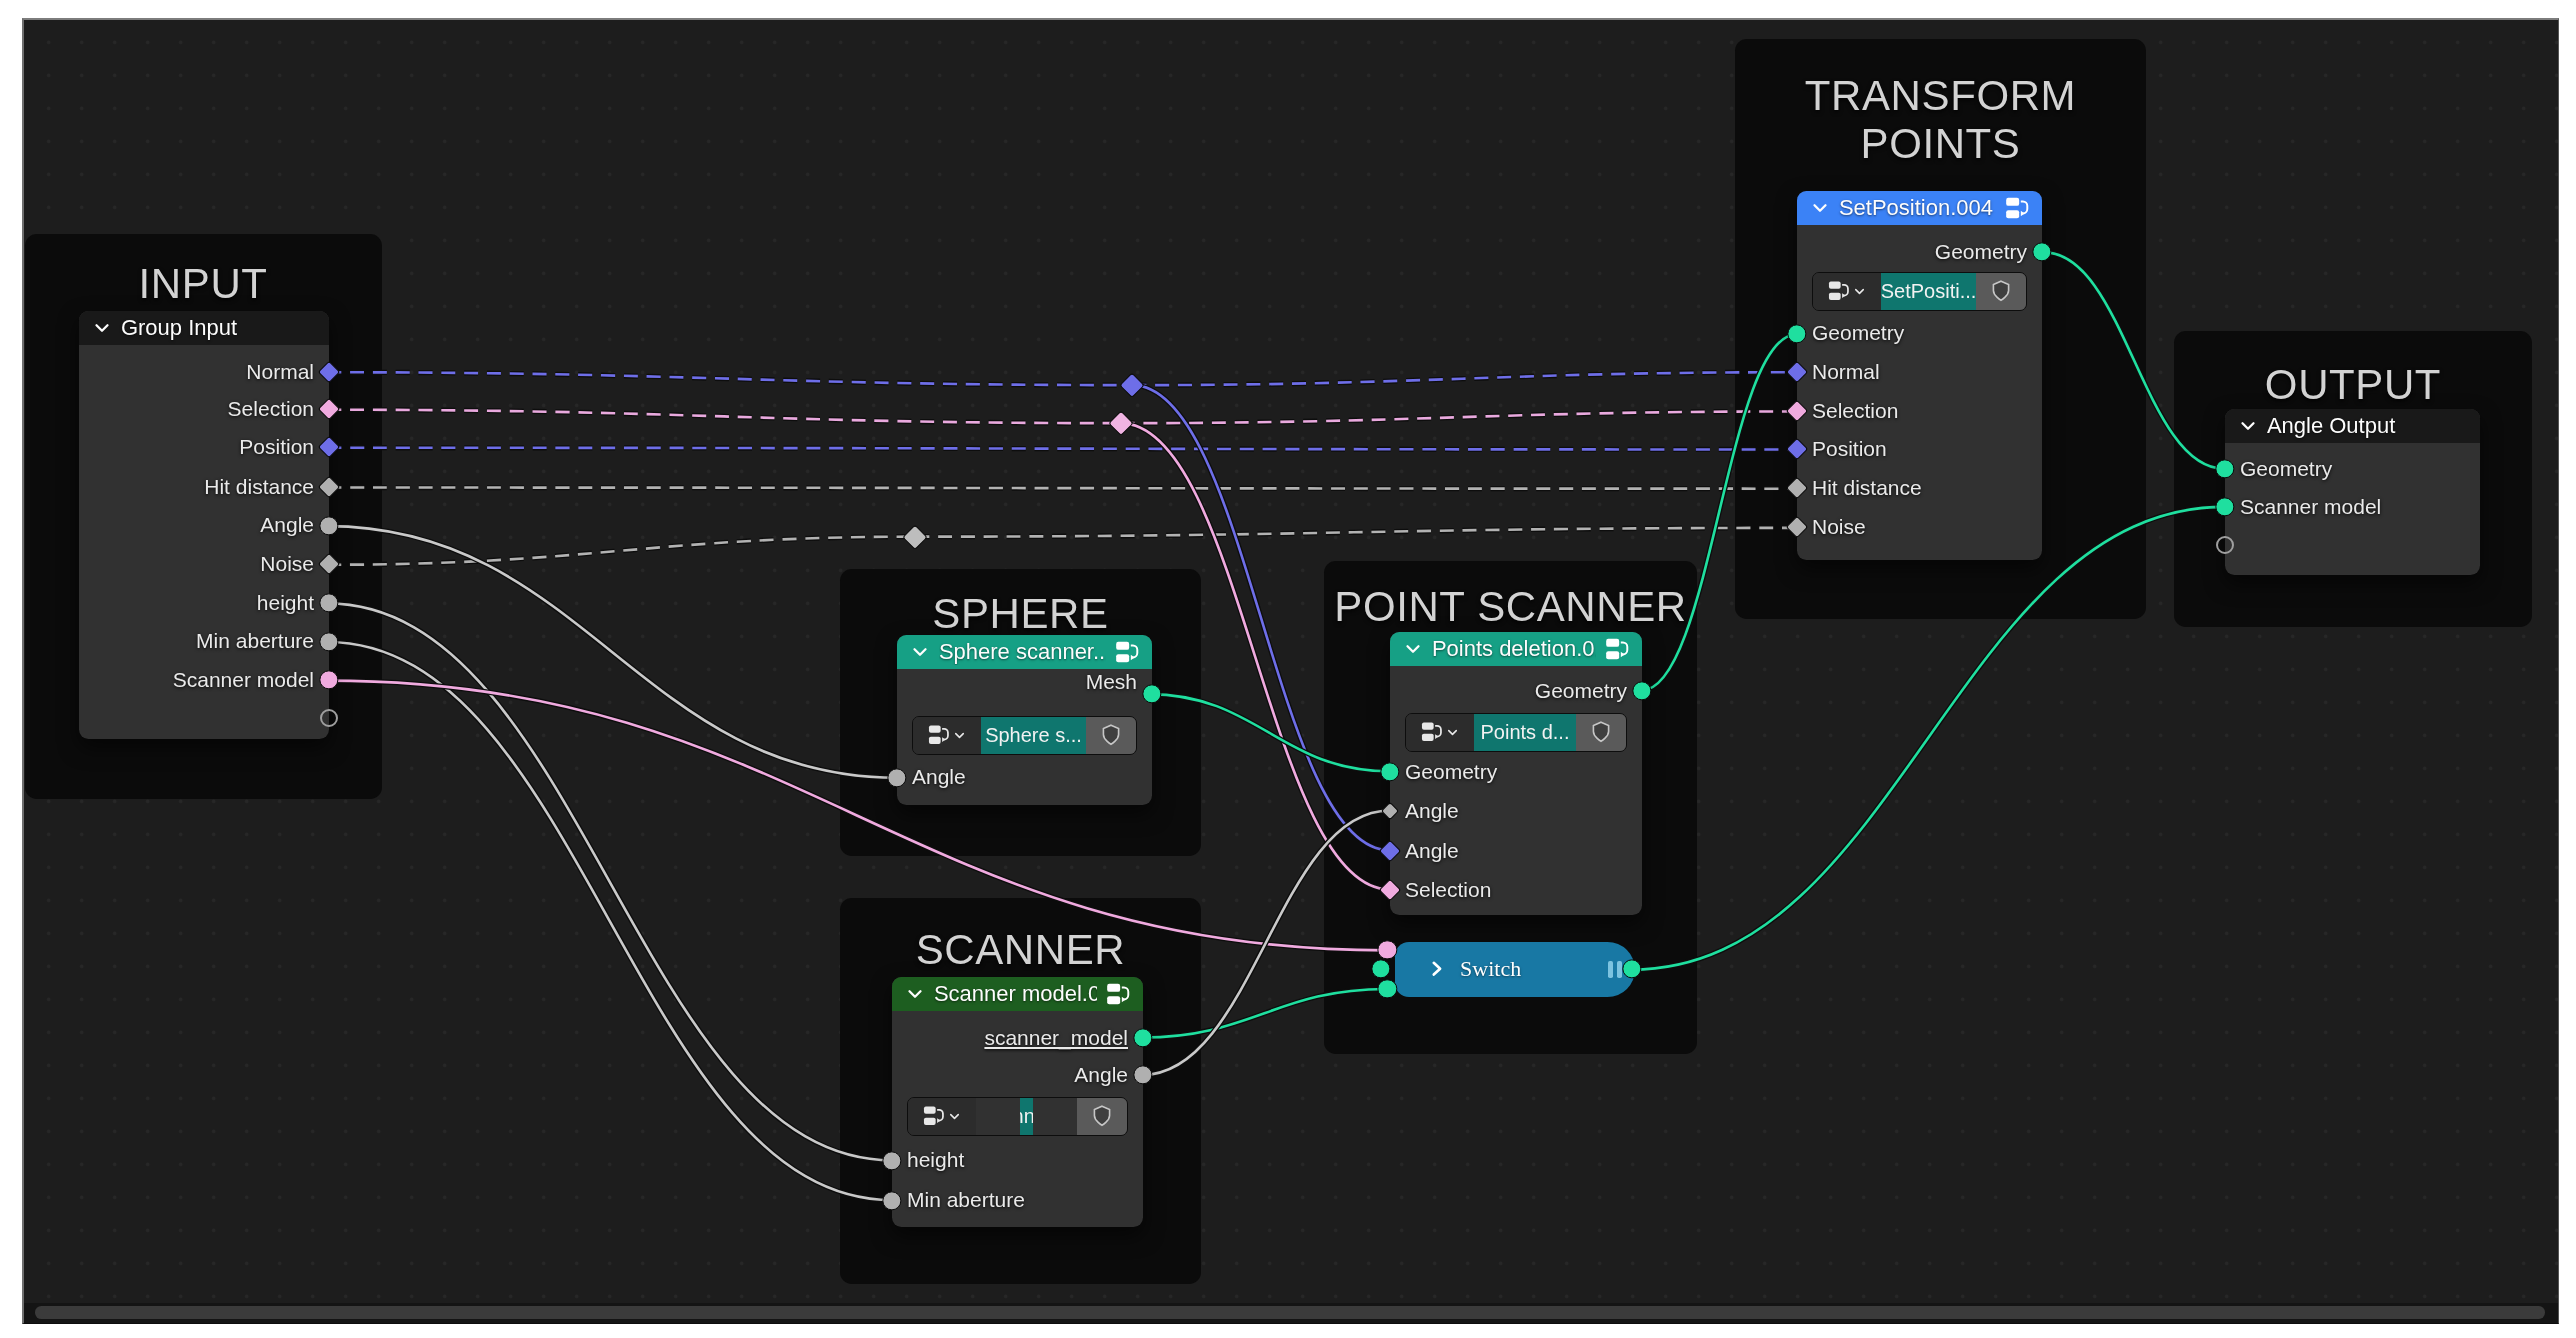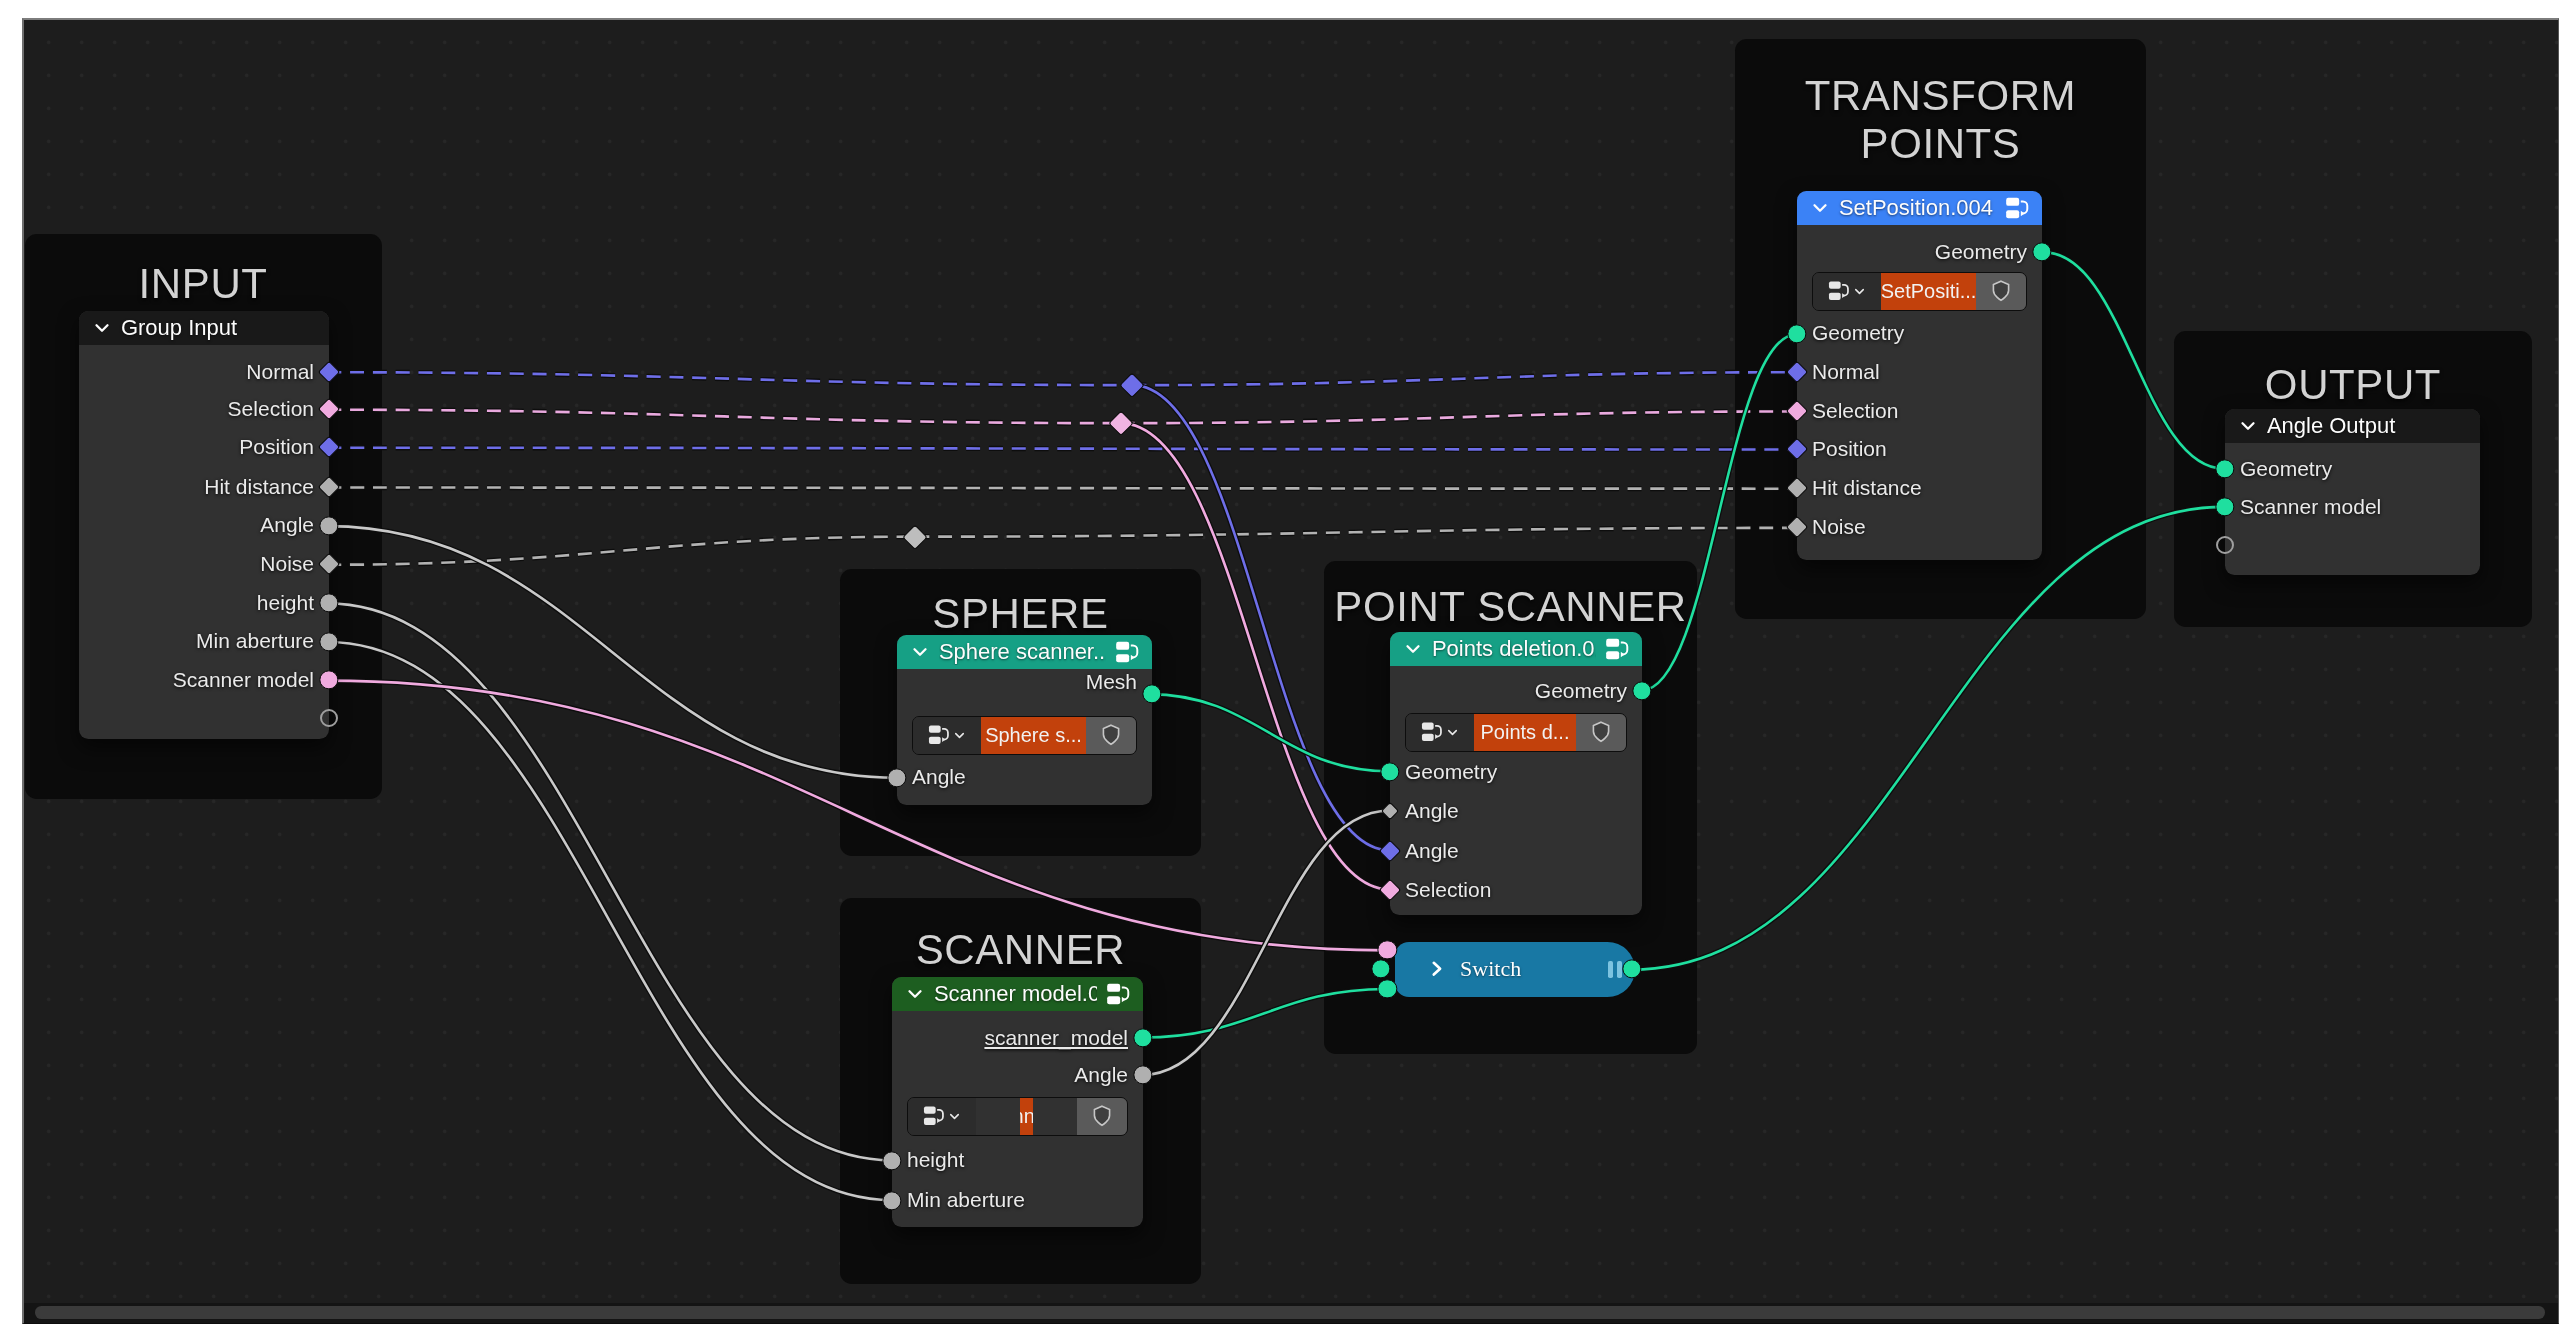--- a/index.html
+++ b/index.html
@@ -37,21 +37,21 @@
   .sock{position:absolute;box-sizing:border-box;border:1.8px solid #0a0a0a;transform:translate(-50%,-50%);z-index:4;}
   .sock.circle{width:19.3px;height:19.3px;border-radius:50%;}
   .sock.diamond{width:16px;height:16px;border-radius:2.9px;transform:translate(-50%,-50%) rotate(45deg);}
   .sock.virtual{width:18px;height:18px;border-radius:50%;border:2.3px solid #9f9f9f;background:transparent;}
   .sg{background:#1fdf9f;} .sb{background:#6e6ee8;} .sp{background:#f0aadf;} .sy{background:#b0b0b0;}
   .reroute{position:absolute;width:17.6px;height:17.6px;border:1.8px solid #0b0b0b;border-radius:2.9px;
        transform:translate(-50%,-50%) rotate(45deg);z-index:4;box-sizing:border-box;}
   .dd{position:absolute;left:15px;right:15px;height:37px;display:flex;border-radius:7px;
       overflow:hidden;border:0.6px solid #0d0d0d;z-index:4;}
   .dd-ic{width:68px;background:#2c2c2c;display:flex;align-items:center;justify-content:center;gap:1.8px;}
-  .dd-f{flex:1;background:#c2410c;color:#f2f2f2;font-size:20px;display:flex;align-items:center;
+  .dd-f{flex:1;background:#0f766e;color:#f2f2f2;font-size:20px;display:flex;align-items:center;
         justify-content:center;white-space:nowrap;overflow:hidden;}
   .dd-sh{width:50px;background:#5a5a5a;display:flex;align-items:center;justify-content:center;}
   #switch-node{position:absolute;z-index:3;background:#1878a4;border-radius:14px 27.5px 27.5px 14px;
       display:flex;align-items:center;padding-left:30px;gap:11.7px;color:#fff;font-size:22px;
       text-shadow:0 1.2px 2.3px rgba(0,0,0,.5);box-sizing:border-box;font-family:Liberation Serif, serif;}
   .pausebar{position:absolute;width:4.7px;height:17.6px;border-radius:1.8px;background:#7cc3e0;top:19px;}
   #hscroll-track{position:absolute;left:0;bottom:0;height:20px;width:100%;background:#141414;z-index:6;}
   #hscroll-bar{position:absolute;left:10.5px;top:3.5px;width:2510px;height:13px;border-radius:6.4px;background:#3b3b3b;}
   .ic{flex:none;}
 </style>

